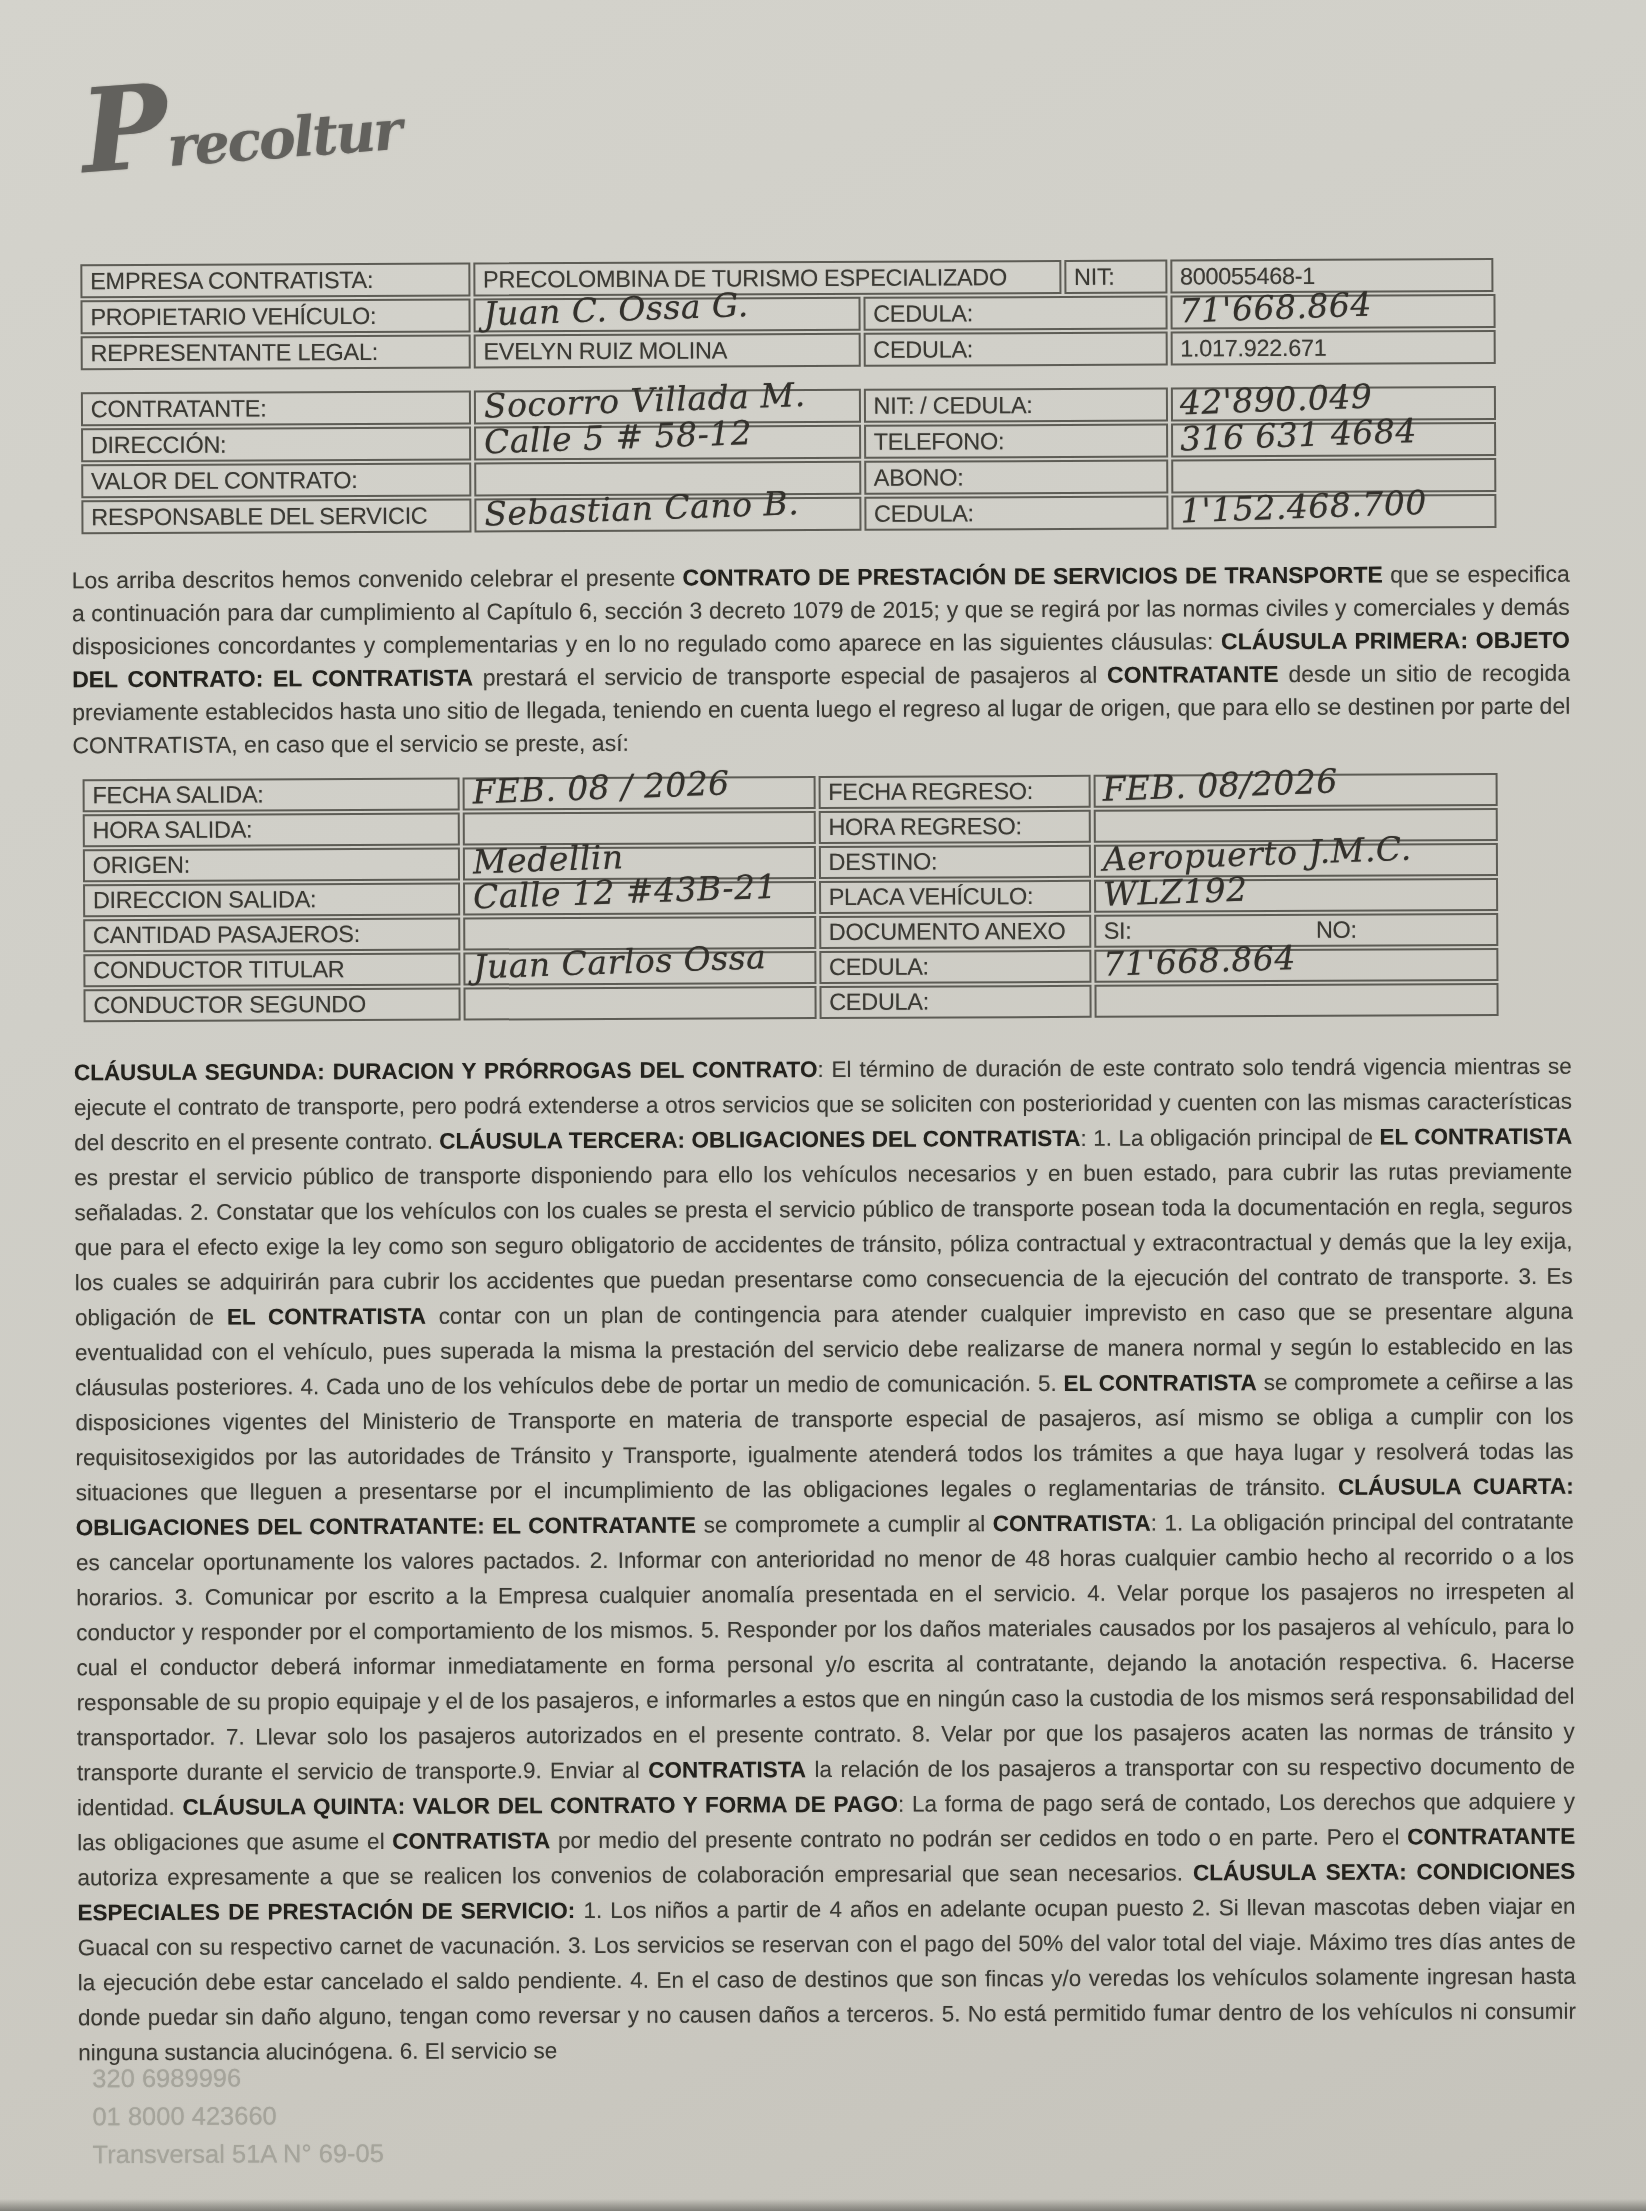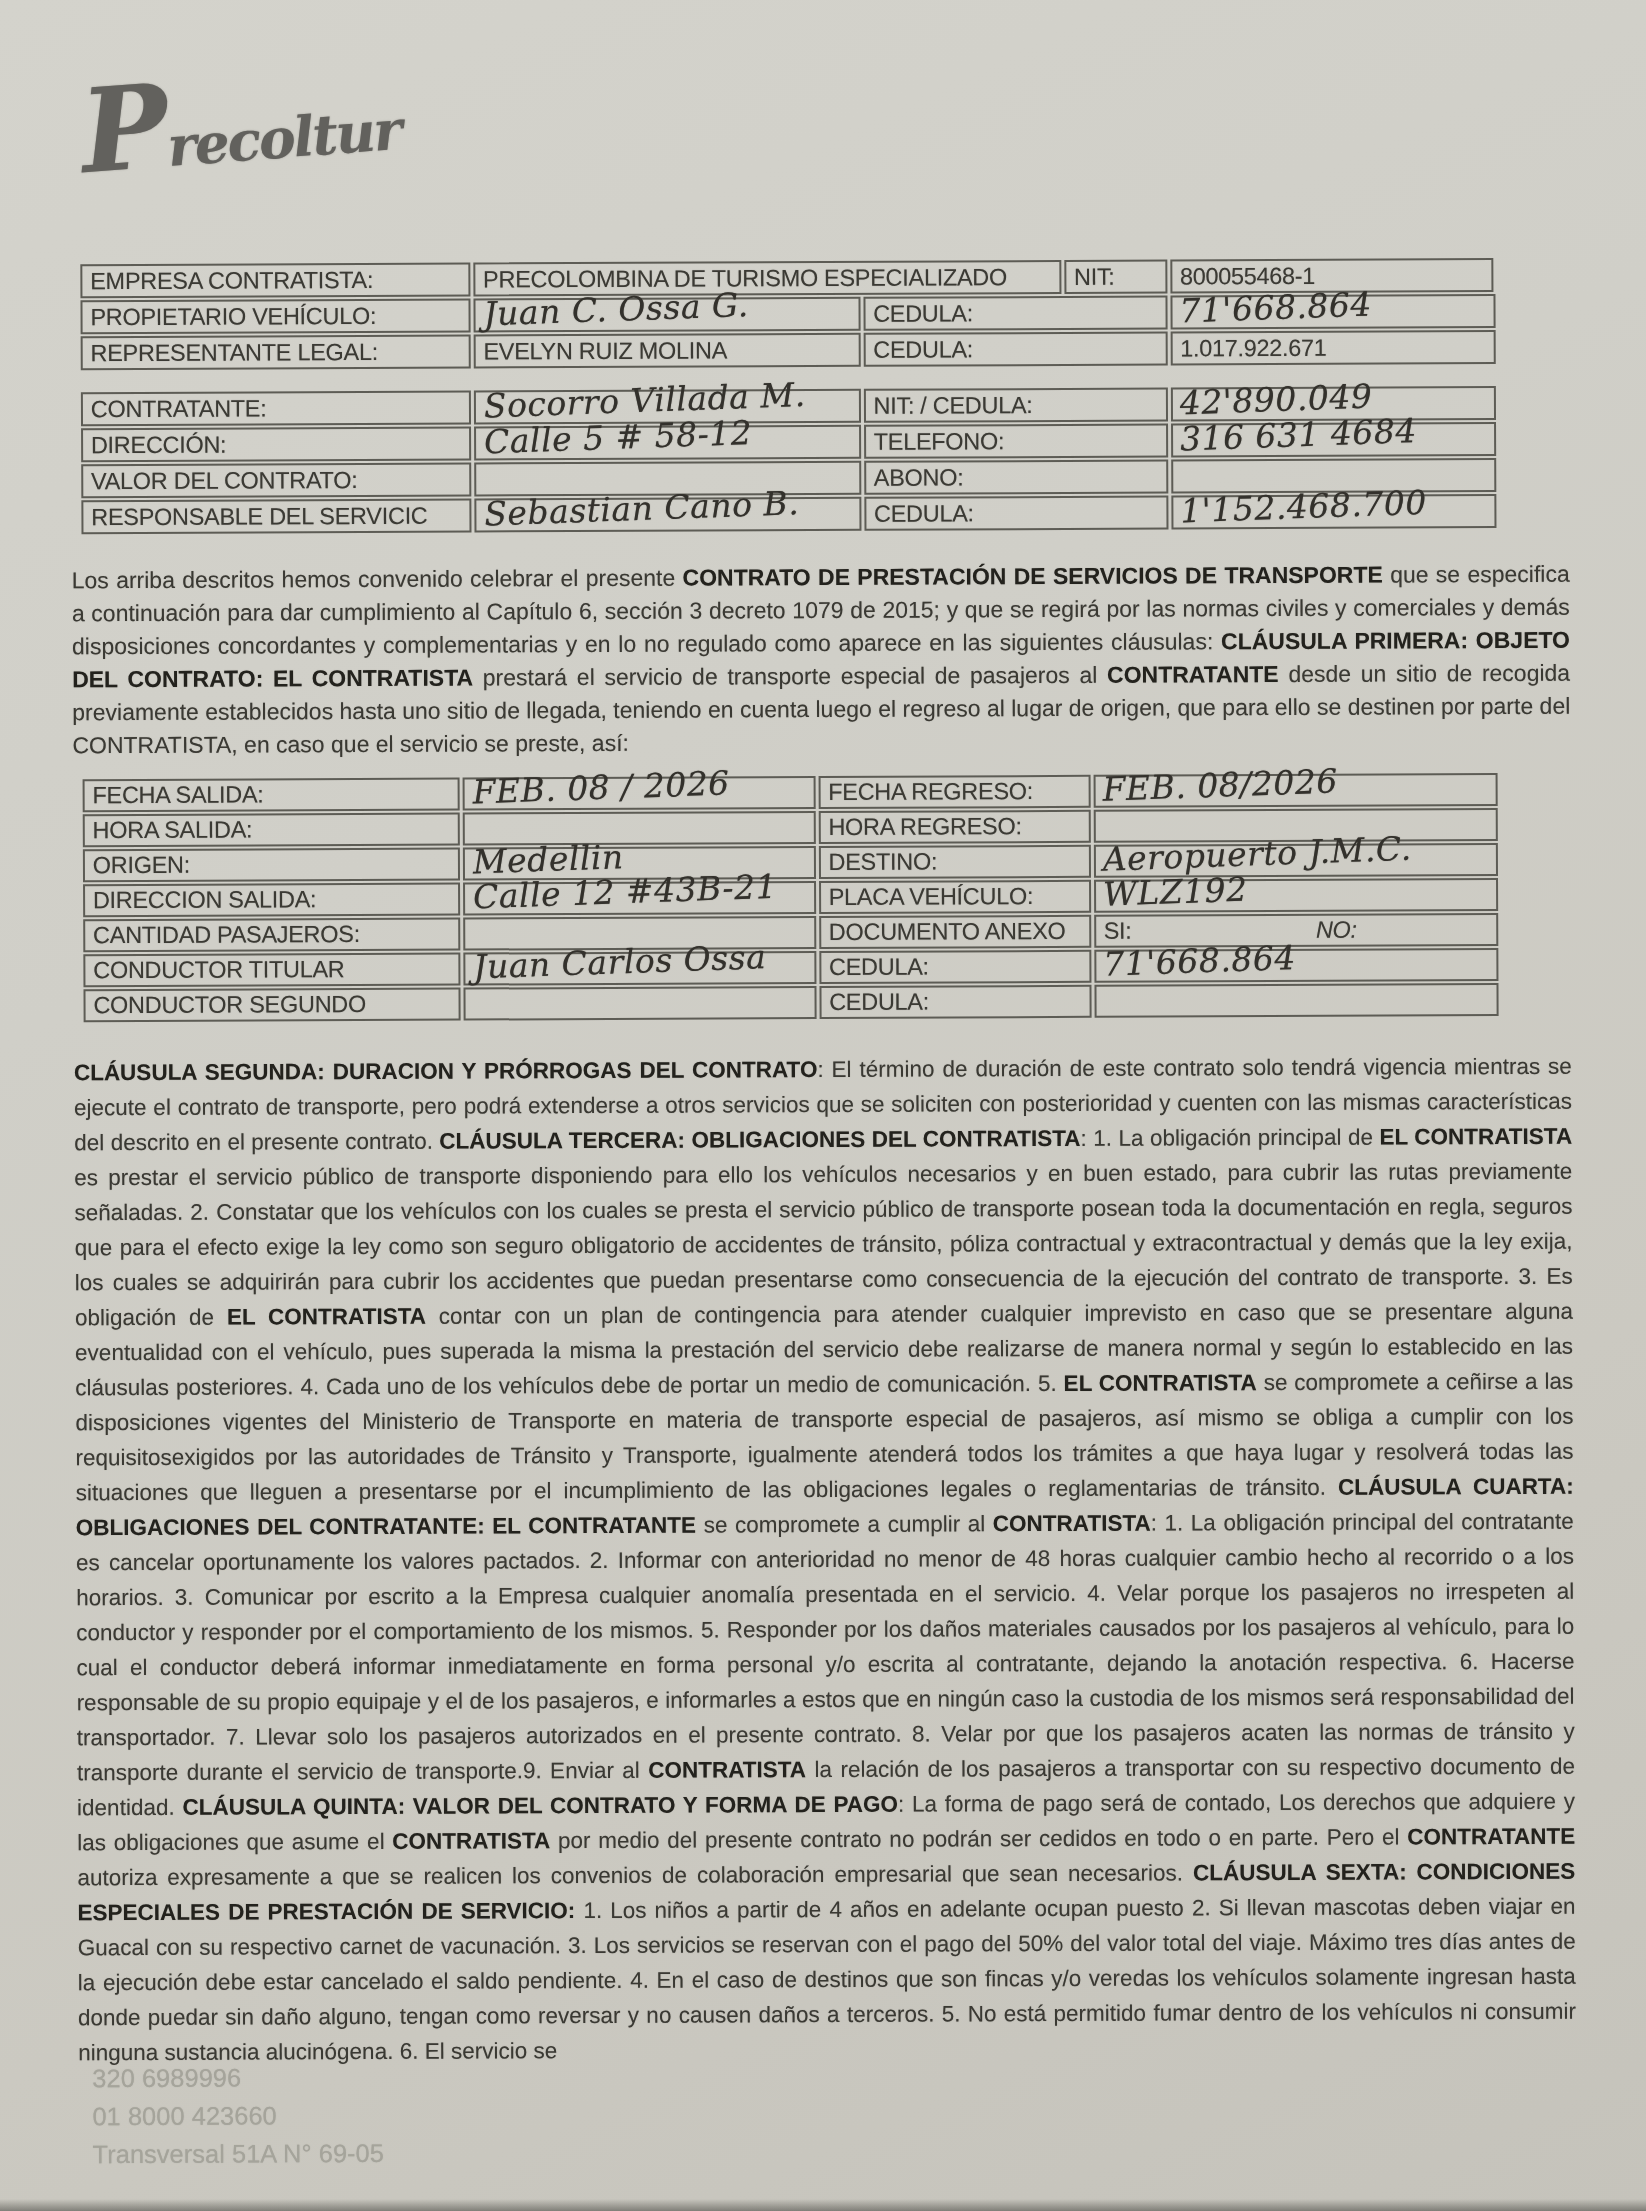--- a/index.html
+++ b/index.html
@@ -29,21 +29,21 @@
     color:#3b3a34;text-shadow:0 0 1px rgba(62,60,54,.4);position:relative;
   }
   .t3 .cell{height:33px;}
   .cell.hand{overflow:visible;}
   .ink{
     font-family:"DejaVu Serif",serif;font-style:italic;
     font-size:33px;color:#33312c;letter-spacing:0.5px;white-space:nowrap;
     transform:rotate(-1.8deg) translateY(-2px);transform-origin:left center;
     text-shadow:0 0 1px rgba(45,43,38,.55);
   }
-  .duo-b{position:absolute;left:55%;font-style:italic;}
+  .duo-b{position:absolute;left:55%;}
   .para{
     position:absolute;text-align:justify;
     color:#3a3933;text-shadow:0 0 1px rgba(62,60,54,.35);
   }
   .para strong{color:#23221d;}
   .intro{left:74px;top:538px;width:1498px;font-size:23px;line-height:33px;}
   .clauses{left:74px;top:1029px;width:1498px;font-size:22.5px;line-height:35px;}
   .footer{
     position:absolute;left:88px;top:2056px;
     font-size:25.5px;line-height:38px;color:#a5a49b;

